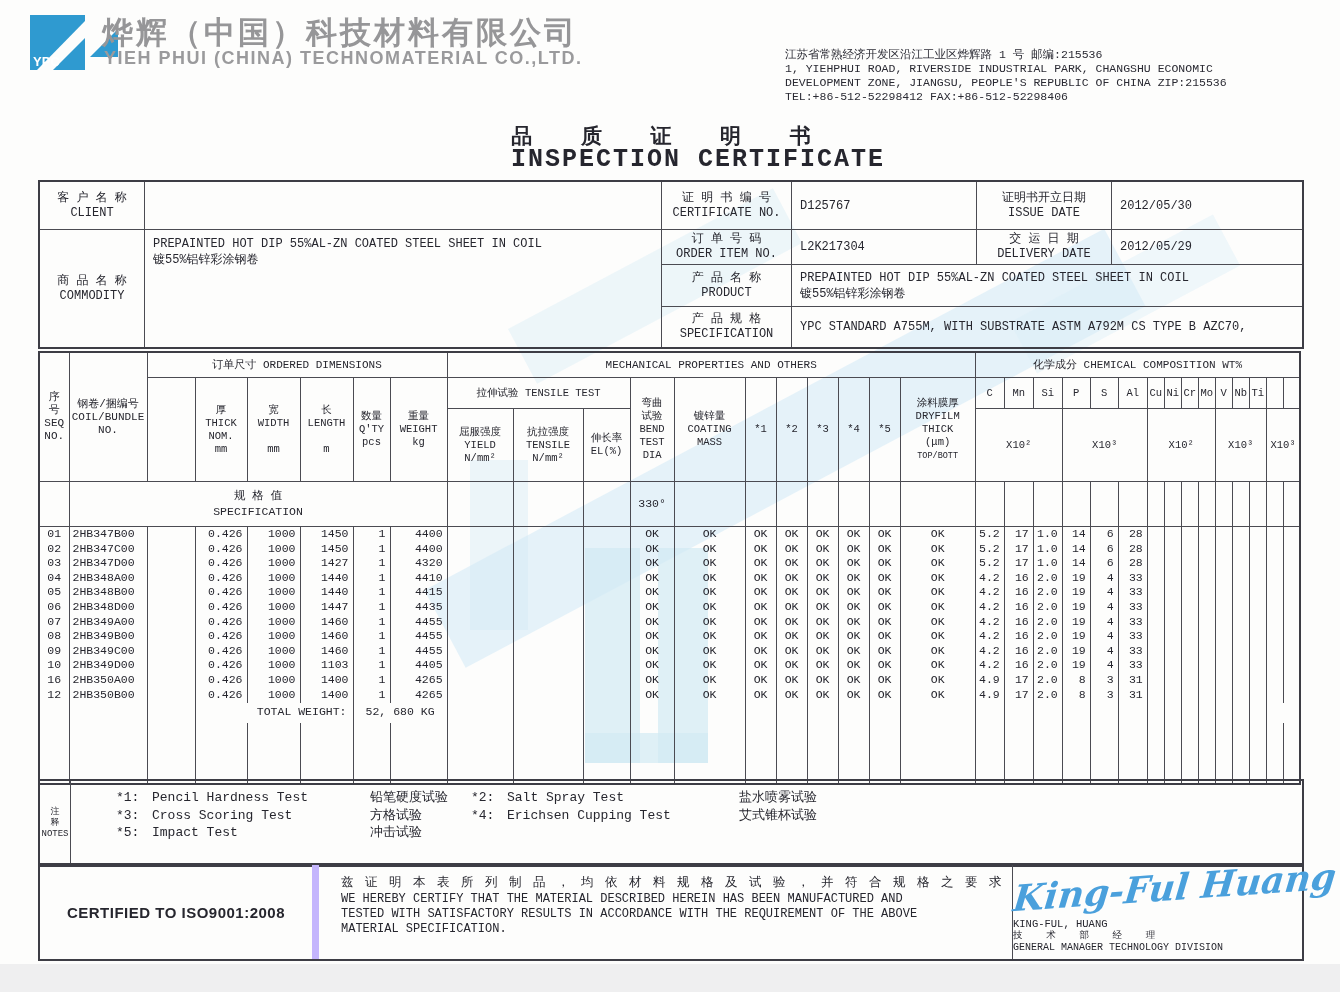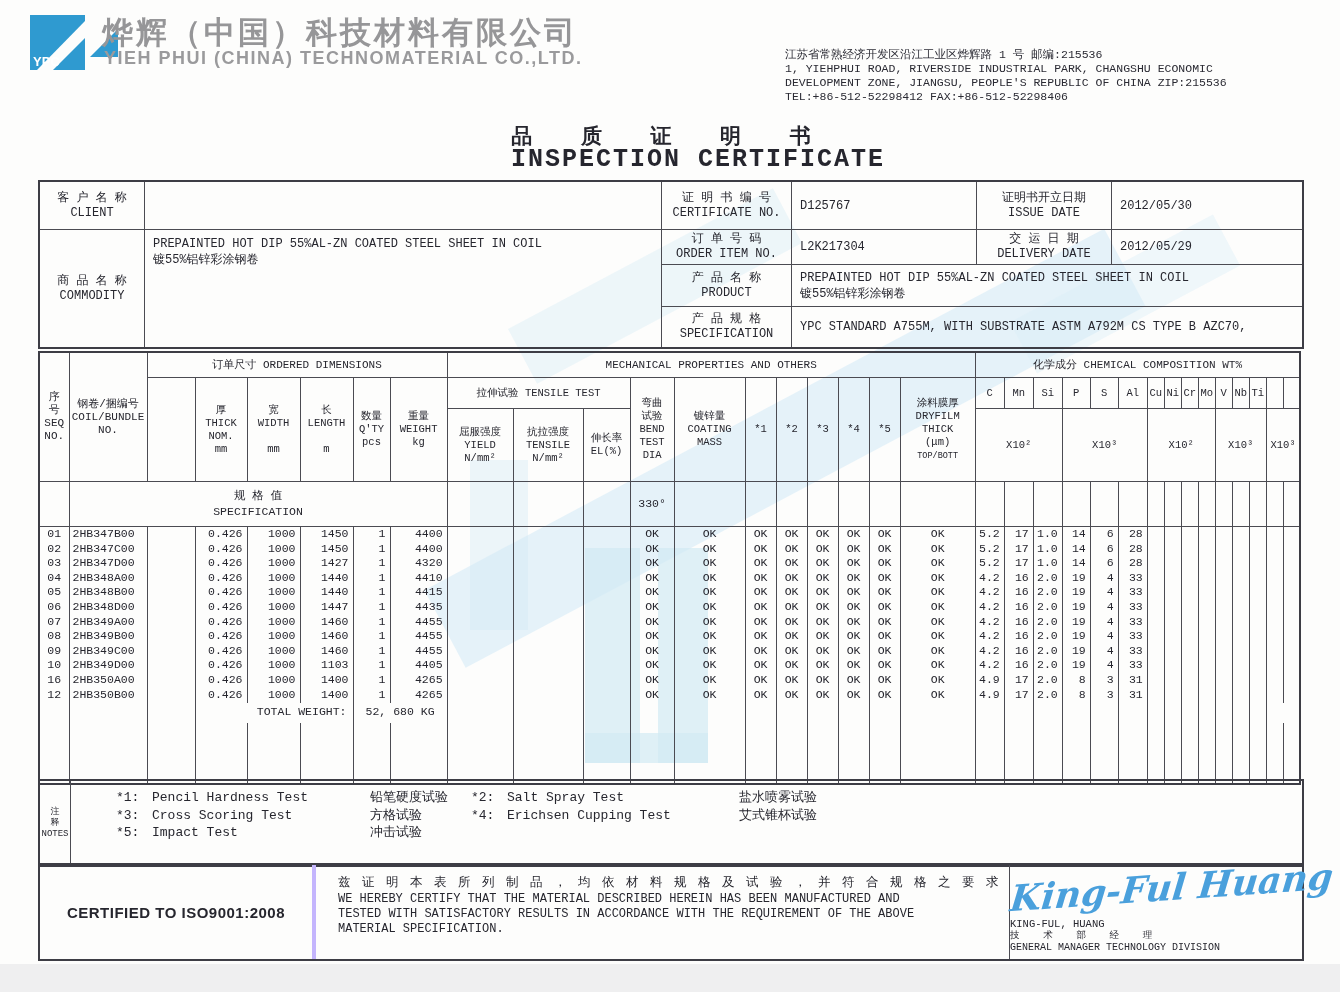--- a/index.html
+++ b/index.html
@@ -59,21 +59,21 @@
   
   .notes-box{left:38px;top:779px;width:1262px;height:84px;border:2px solid #3d3d45;display:flex;box-sizing:content-box;}
   .notes-label{width:30px;border-right:1px solid #4b4b52;display:flex;align-items:center;justify-content:center;
                text-align:center;font-size:9px;line-height:11px;white-space:pre-line;}
   .notes-body{flex:1;display:flex;padding:8px 0 0 45px;font-size:13px;}
   .note-col1{width:355px;} .note-col2{flex:1;}
   .note-item{display:flex;line-height:17.5px;white-space:nowrap;}
   .note-id{width:36px;} .note-en{width:218px;} .note-col2 .note-en{width:232px;}
   
   .footer-box{left:38px;top:863px;width:1262px;height:94px;border:2px solid #3d3d45;display:flex;box-sizing:content-box;}
-  .f-iso{width:272px;border-right:4px solid #c4b5fd;display:flex;align-items:center;justify-content:center;
+  .f-iso{width:272px;border-right:7px solid #c4b5fd;display:flex;align-items:center;justify-content:center;
          font-family:"Liberation Sans","DejaVu Sans",sans-serif;font-weight:bold;font-size:15px;letter-spacing:.5px;}
   .f-cert{width:694px;border-right:1px solid #4b4b52;padding:10px 0 0 22px;box-sizing:border-box;}
   .f-cert .c-cn{font-size:12.5px;letter-spacing:2px;line-height:17px;white-space:nowrap;}
   .f-cert .c-en{font-size:12px;line-height:15px;white-space:nowrap;}
   .f-sign{flex:1;position:relative;}
   .sig-script{position:absolute;top:2px;left:0;width:100%;text-align:center;
               font-family:"DejaVu Serif","Liberation Serif",serif;font-style:italic;font-weight:bold;
               font-size:36px;transform:rotate(-4deg) skewX(-10deg);white-space:nowrap;}
   .sig-block{position:absolute;bottom:5px;left:0;width:100%;text-align:left;line-height:12px;}
   .sig-name{font-size:10.5px;} .sig-title-cn{font-size:9.5px;letter-spacing:9px;} .sig-title-en{font-size:10px;}

